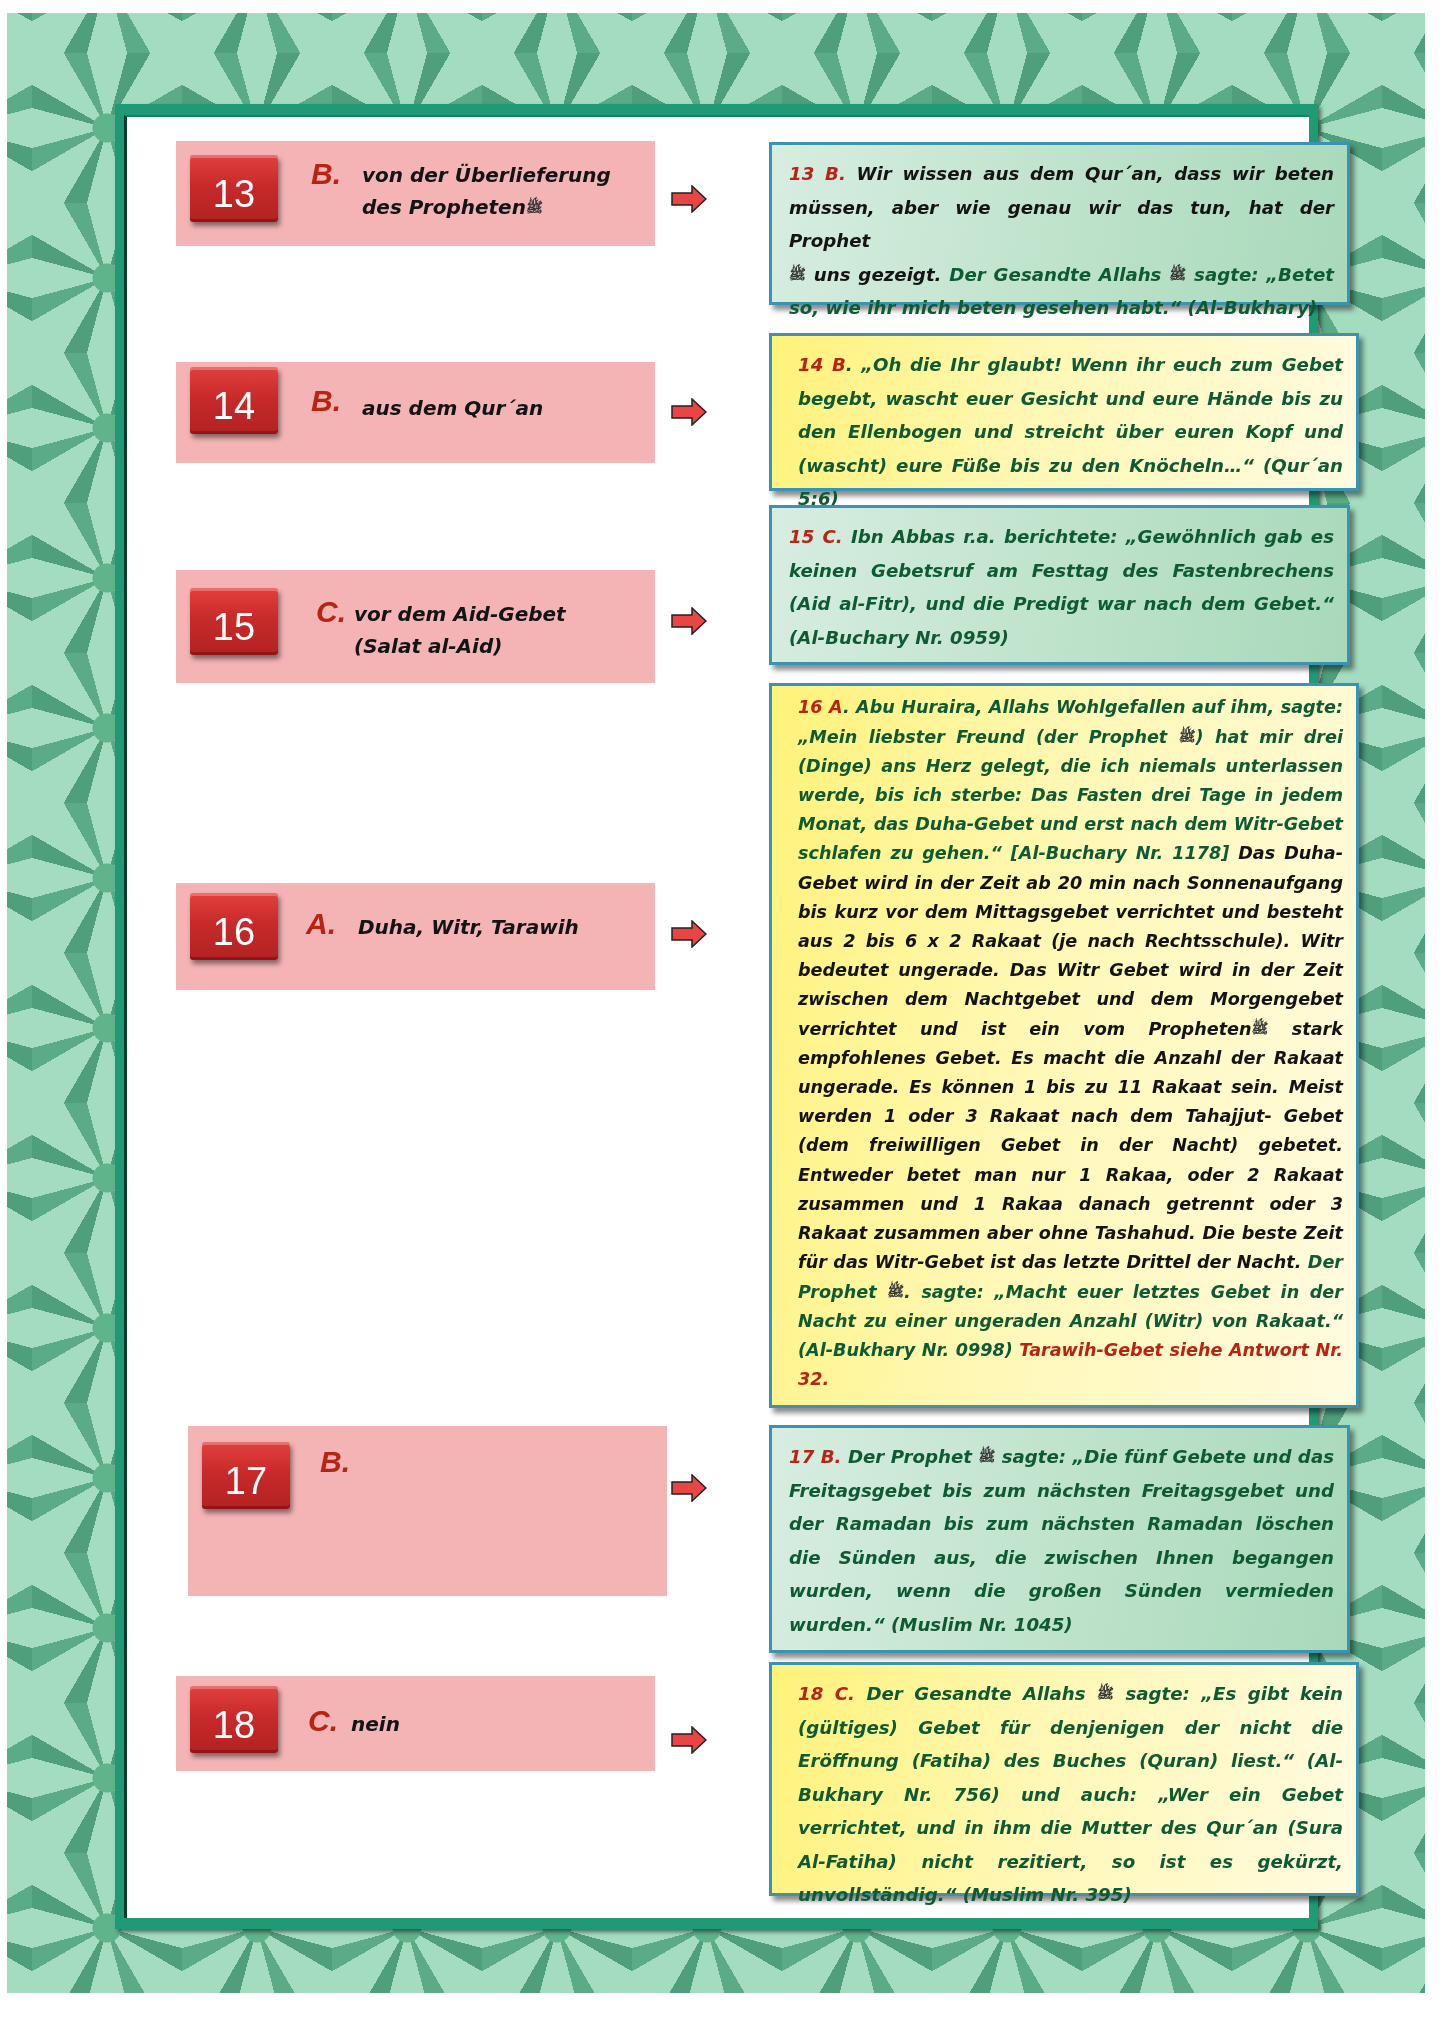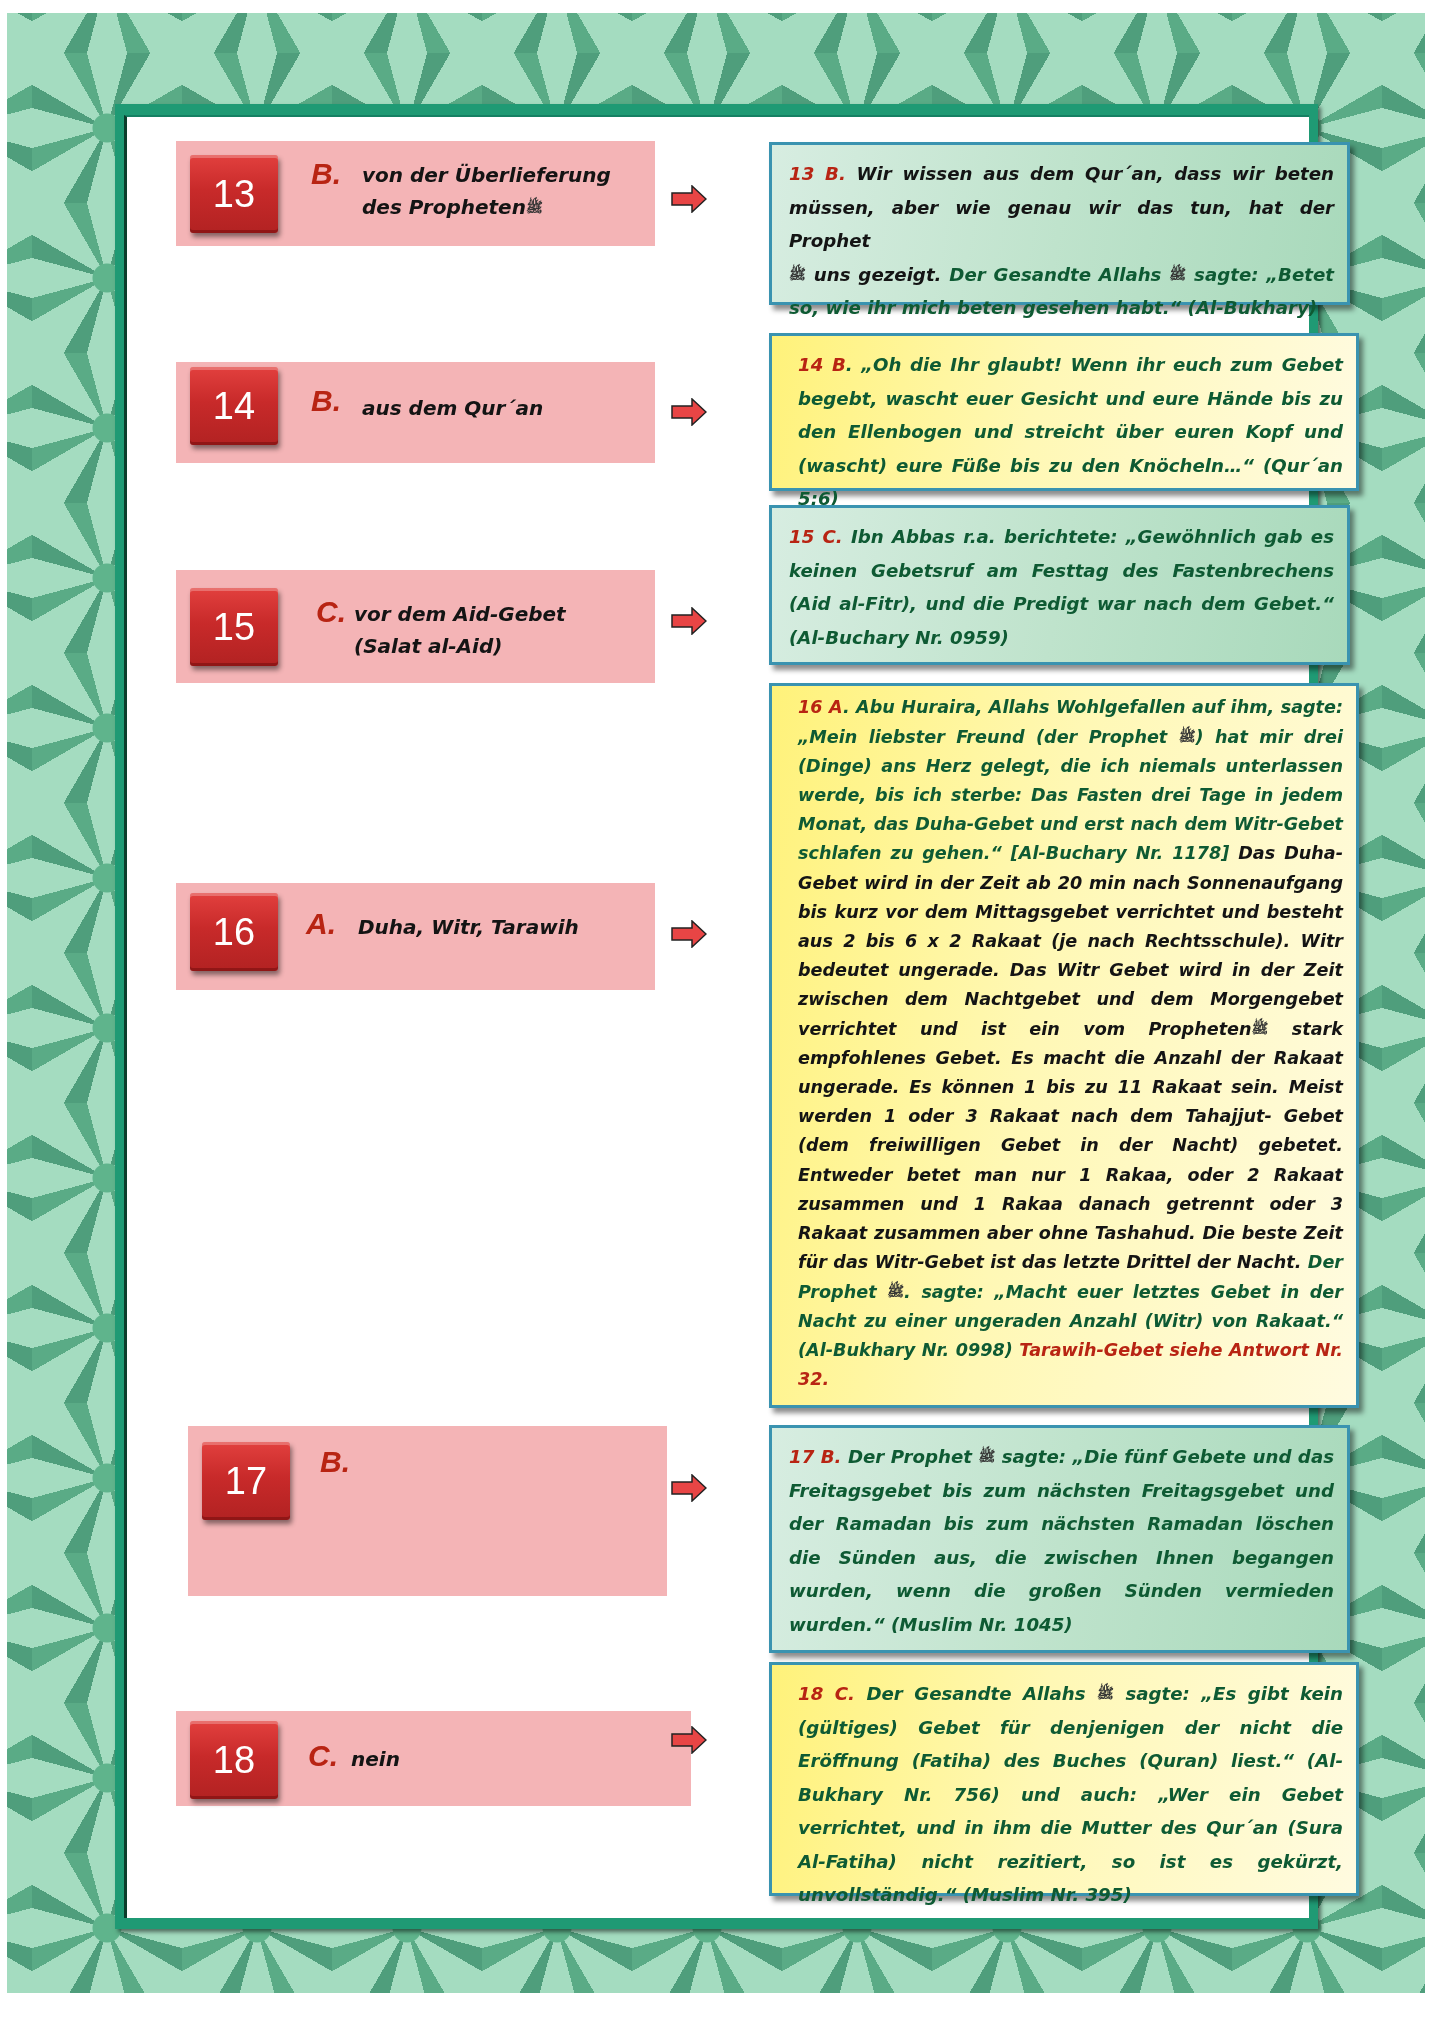--- a/index.html
+++ b/index.html
@@ -24,21 +24,21 @@
     background:#1f9a74; box-shadow: 3px 3px 4px rgba(0,0,0,0.5);
   }
   .frame-inner {
     position:absolute; left:9px; top:11px; right:9px; bottom:11px;
     background:#ffffff; border-left:3px solid #0c3d2c; border-top:2px solid #158063;
   }
   .q {
     position:absolute; left:176px; width:479px; background:#f4b4b6;
   }
   .badge {
-    position:absolute; left:14px; width:88px; height:78px;
+    position:absolute; left:14px; width:88px; height:67px;
     background:linear-gradient(#e2403e 0%, #c82a2a 45%, #b22222 100%);
     border-radius:3px;
     box-shadow: 2px 4px 5px rgba(0,0,0,0.45), inset 0 3px 0 rgba(255,255,255,0.25), inset 0 -3px 0 rgba(80,0,0,0.35);
     color:#ffffff; font-family:"Liberation Sans", "DejaVu Sans", sans-serif;
     font-size:38px; text-align:center; line-height:78px;
   }
   .q-letter {
     position:absolute; color:#b82413; font-weight:bold; font-style:italic;
     font-family:"Liberation Sans", sans-serif; font-size:30px;
   }
@@ -106,21 +106,21 @@
   <div class="q-text" style="left:182px;top:28px;">
     <div>Duha, Witr, Tarawih</div>
   </div>
 </div>
 
 <div class="q" style="top:1426px;height:170px;margin-left:12px;">
   <div class="badge" style="top:16px;">17</div>
   <span class="q-letter" style="left:132px;top:19px;">B.</span>
 </div>
 
-<div class="q" style="top:1711px;height:95px;padding-left:36px;">
+<div class="q" style="top:1676px;height:95px;">
   <div class="badge" style="top:10px;">18</div>
   <span class="q-letter" style="left:132px;top:28px;">C.</span>
   <div class="q-text" style="left:175px;top:32px;">
     <div>nein</div>
   </div>
 </div>
 
 <svg class="arrow" style="top:185px;" viewBox="0 0 36 28">
     <path d="M1 8 H21 V1 L35 14 L21 27 V20 H1 Z" fill="#e84545" stroke="#222" stroke-width="1.5"></path>
   </svg>

